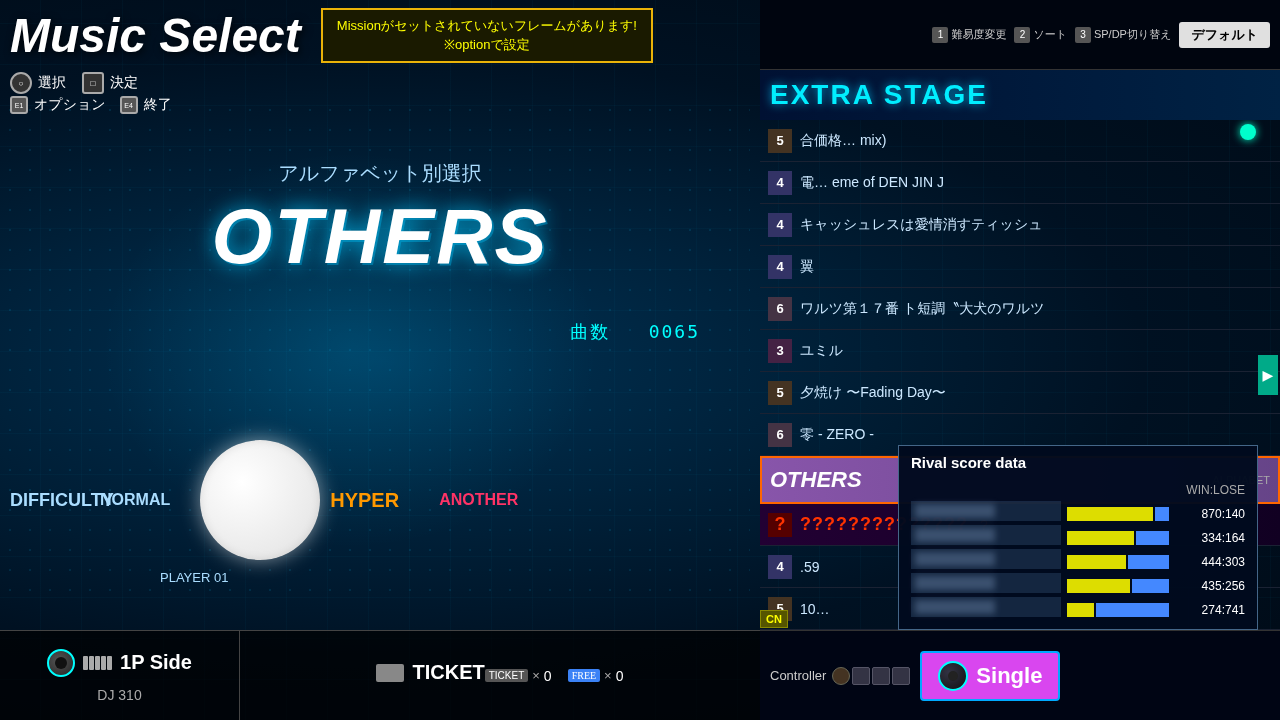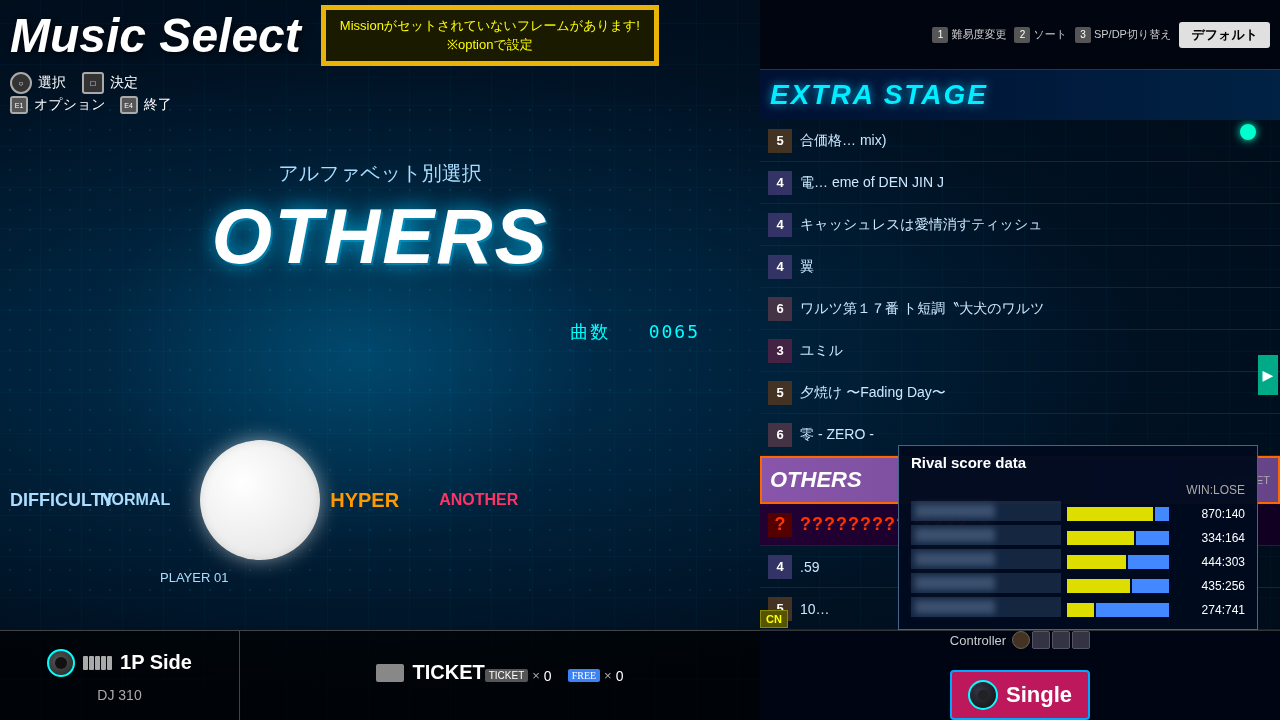--- a/index.html
+++ b/index.html
@@ -63,21 +63,21 @@
     .title {
       color: white;
       font-size: 48px;
       font-weight: bold;
       font-style: italic;
       text-shadow: 2px 2px 8px rgba(0,0,0,0.8);
       white-space: nowrap;
     }
     .warning-box {
       background: #1a1a00;
-      border: 5px solid #eab308;
+      border: 2px solid #eab308;
       color: #ffff00;
       padding: 6px 14px;
       font-size: 13px;
       line-height: 1.5;
       text-align: center;
     }
 
     
     .controls {
       position: absolute;
@@ -381,21 +381,20 @@
       width: 520px;
       height: 50px;
       background: linear-gradient(90deg, #001133, #002244);
       display: flex;
       align-items: center;
       padding: 0 10px;
     }
     .extra-stage-text {
       font-size: 28px;
       font-weight: 900;
-      font-style: italic;
       color: #00eeff;
       text-shadow: 0 0 10px rgba(0,200,255,0.8);
       letter-spacing: 2px;
     }
 
     
     .song-list {
       position: absolute;
       top: 120px;
       right: 0;
@@ -557,31 +556,30 @@
     
     .bottom-right {
       position: absolute;
       bottom: 0;
       right: 0;
       width: 520px;
       height: 90px;
       background: rgba(0,5,20,0.98);
       display: flex;
       align-items: center;
-      justify-content: space-between;
+      justify-content: flex-start;
       padding: 0 10px;
       gap: 10px;
       border-top: 1px solid #333;
-      flex-direction: column;
     }
     .single-btn {
       display: flex;
       align-items: center;
       gap: 8px;
-      background: #be185d;
+      background: #d946ef;
       border: 2px solid #00aaff;
       padding: 8px 16px;
       border-radius: 4px;
     }
     .single-vinyl {
       width: 30px;
       height: 30px;
       border-radius: 50%;
       background: radial-gradient(circle at 35% 35%, #334, #111);
       border: 2px solid #00ffff;

